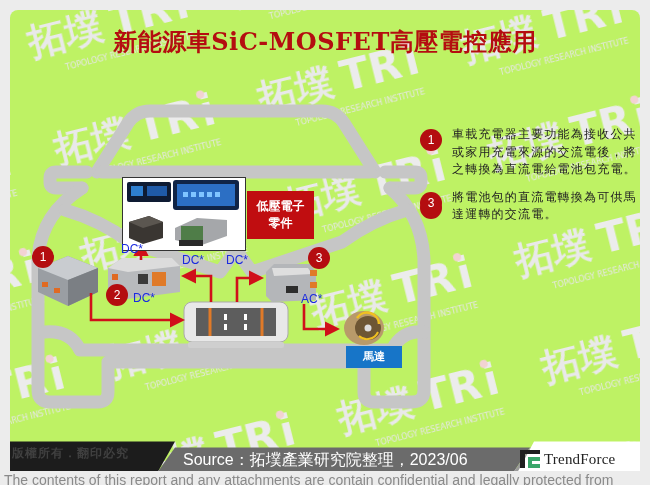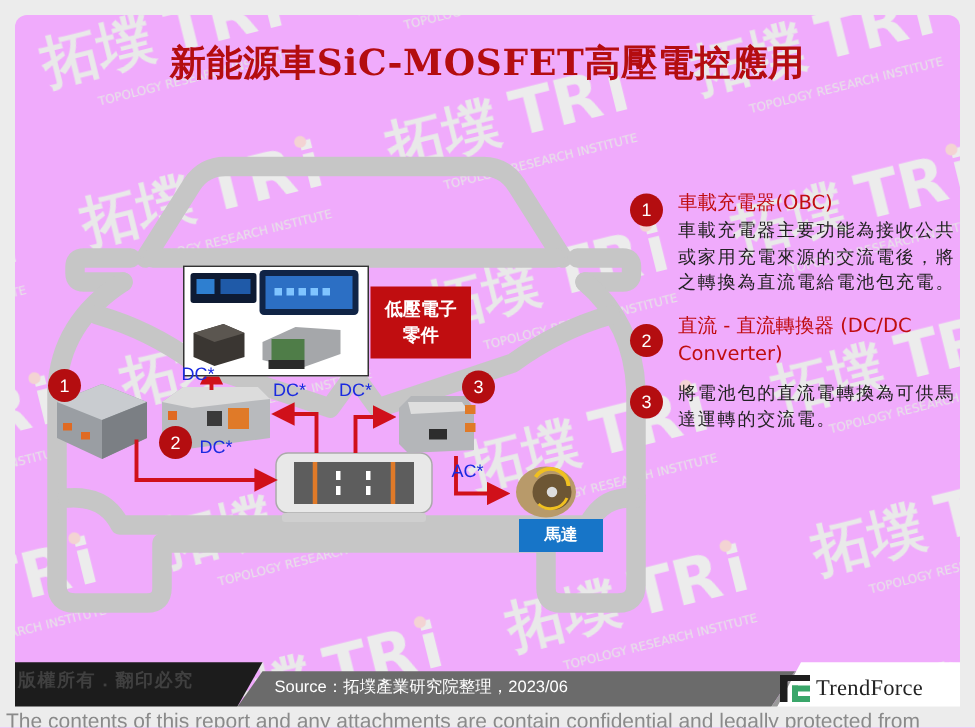--- a/index.html
+++ b/index.html
@@ -2,21 +2,21 @@
 <html><head>
 <meta charset="utf-8">
 <style>
   html, body { margin:0; padding:0; }
   body {
     width:650px; height:485px; background:#ececec; position:relative; overflow:hidden;
     font-family: "DejaVu Sans", "Liberation Sans", sans-serif;
   }
   .card {
     position:absolute; left:10px; top:10px; width:630px; height:460px;
-    background:#f0abfc; border-radius:8px; overflow:hidden;
+    background:#bef264; border-radius:8px; overflow:hidden;
   }
   .watermark {
     position:absolute; left:0; top:0; width:630px; height:460px; pointer-events:none;
   }
   .title {
     position:absolute; left:0; top:16px; width:630px; text-align:center;
     font-family: "DejaVu Serif", "Liberation Serif", serif; font-weight:bold;
     font-size:24px; color:#b40d10; letter-spacing:0.5px;
   }
   .diagram { position:absolute; left:0; top:0; width:630px; height:460px; }
@@ -57,21 +57,21 @@
   }
   .item:nth-child(1) { margin-bottom:10px; }
   .item:nth-child(2) { margin-bottom:8px; }
   .footer {
     position:absolute; left:10px; top:442px; width:630px; height:29px;
   }
   .copyright {
     position:absolute; left:12px; top:445px; color:#404040; font-size:12px; letter-spacing:1px; font-weight:bold;
   }
   .source {
-    position:absolute; left:183px; top:450px; color:#fff; font-size:11px;
+    position:absolute; left:183px; top:450px; color:#fff; font-size:16px;
     font-family: "Liberation Sans", sans-serif;
   }
   .brand {
     position:absolute; left:520px; top:448px; height:22px; display:flex; align-items:center; gap:4px;
   }
   .brand-name {
     font-family: "Liberation Serif", "DejaVu Serif", serif; font-size:15px; color:#222; letter-spacing:0.2px;
   }
   .disclaimer {
     position:absolute; left:4px; top:472px; font-size:14px; color:#8a8a8a;
@@ -209,33 +209,31 @@
   </div>
 
   <div class="badge" style="left:22px;top:236px;">1</div>
   <div class="badge" style="left:96px;top:274px;">2</div>
   <div class="badge" style="left:298px;top:237px;">3</div>
 
   <div class="dc-label" style="left:111px;top:232px;">DC*</div>
   <div class="dc-label" style="left:172px;top:243px;">DC*</div>
   <div class="dc-label" style="left:216px;top:243px;">DC*</div>
   <div class="dc-label" style="left:123px;top:281px;">DC*</div>
-  <div class="dc-label" style="left:291px;top:297px;text-align:center;">AC*</div>
+  <div class="dc-label" style="left:291px;top:282px;text-align:center;">AC*</div>
 
   <div class="motor-label">馬達</div>
 
   <div class="items">
     <div class="item">
       <div class="num">1</div>
-      <div class="head">車載充電器(OBC)</div>
       <div class="desc">車載充電器主要功能為接收公共或家用充電來源的交流電後，將之轉換為直流電給電池包充電。</div>
     </div>
     <div class="item">
       <div class="num" style="top:8px;">2</div>
-      <div class="head">直流 - 直流轉換器 (DC/DC Converter)</div>
     </div>
     <div class="item">
       <div class="num">3</div>
       <div class="desc">將電池包的直流電轉換為可供馬達運轉的交流電。</div>
     </div>
   </div>
 </div>
 
 <svg class="footer" viewBox="0 0 630 29" style="position:absolute;left:10px;top:441px;width:630px;height:30px;">
   <polygon points="0,0 165,0 148,30 0,30" fill="#1c1c1c"></polygon>

